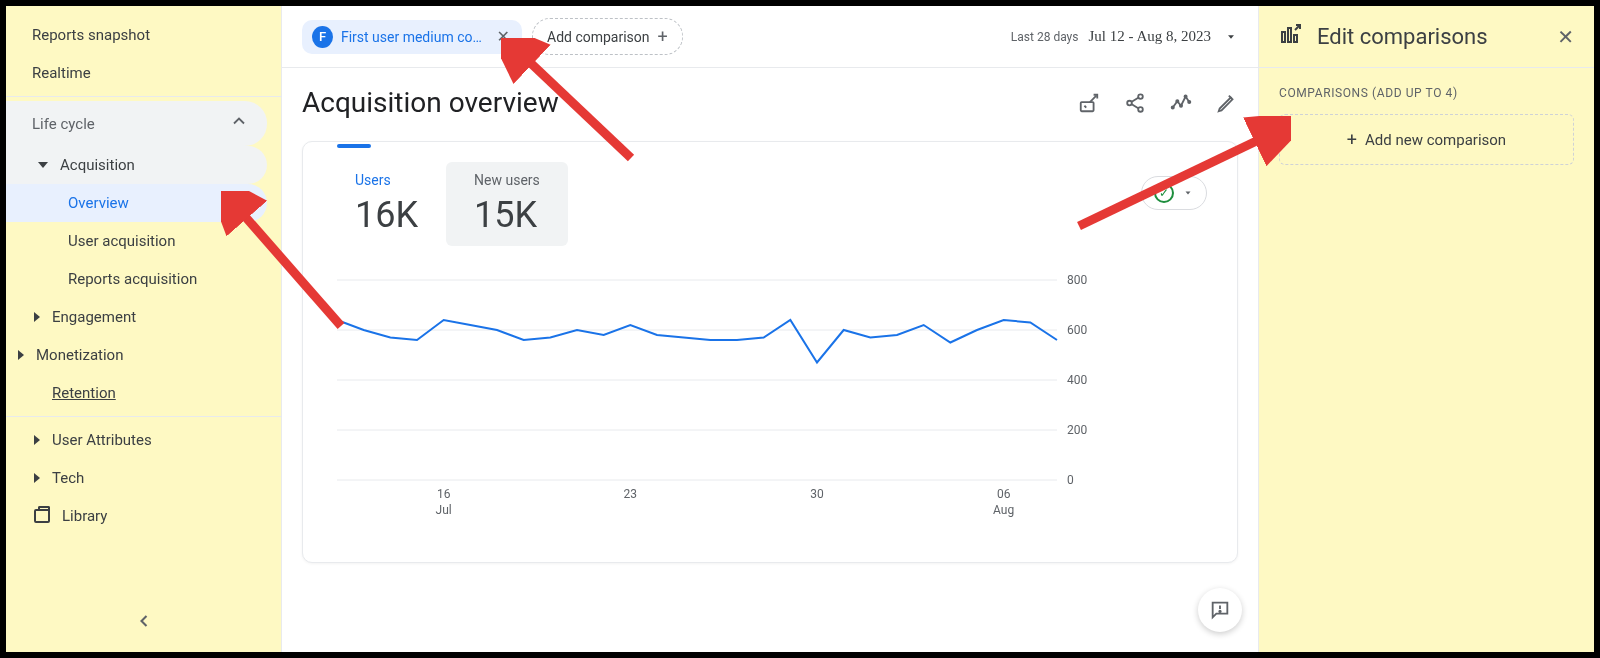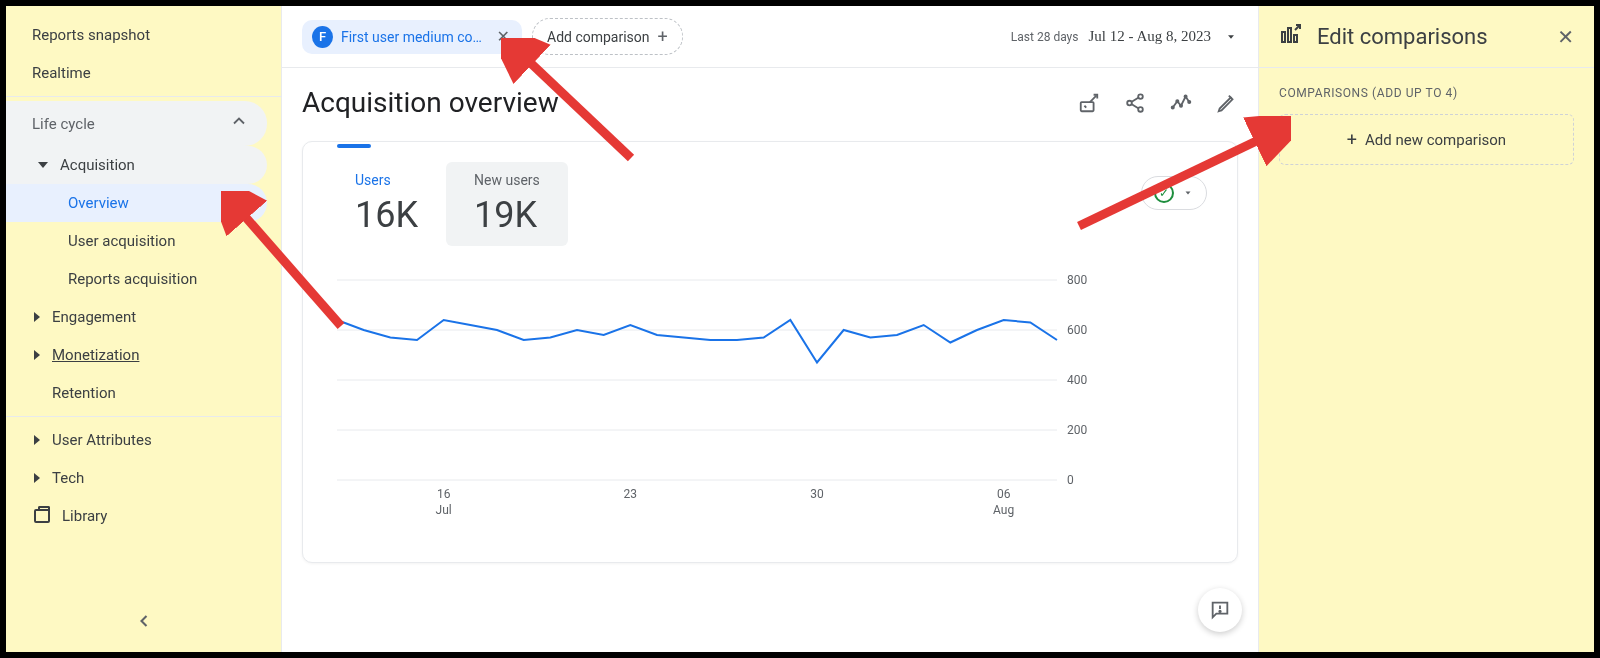--- a/index.html
+++ b/index.html
@@ -236,25 +236,25 @@
     <div class="side-sub lv2">
       <span>User acquisition</span>
     </div>
     <div class="side-sub lv2">
       <span>Reports acquisition</span>
     </div>
     <div class="side-sub" style="padding-left:28px;">
       <span class="caret caret-right"></span>
       <span>Engagement</span>
     </div>
-    <div class="side-sub" style="padding-left:28px;text-decoration:underline;">
+    <div class="side-sub" style="padding-left:12px;">
       <span class="caret caret-right"></span>
       <span>Monetization</span>
     </div>
-    <div class="side-sub" style="padding-left:46px;">
+    <div class="side-sub" style="padding-left:46px;text-decoration:underline;">
       <span>Retention</span>
     </div>
     <div class="divider"></div>
 
     <div class="side-sub" style="padding-left:28px;">
       <span class="caret caret-right"></span>
       <span>User Attributes</span>
     </div>
     <div class="side-sub" style="padding-left:28px;">
       <span class="caret caret-right"></span>
@@ -336,21 +336,21 @@
 
     <div class="content">
       <div class="card">
         <div class="tabbar">
           <div class="metric active">
             <div class="lbl">Users</div>
             <div class="val">16K</div>
           </div>
           <div class="metric sel-bg">
             <div class="lbl">New users</div>
-            <div class="val">19K</div>
+            <div class="val">15K</div>
           </div>
         </div>
 
         <div class="check-pill">
           <span class="check-circ">✓</span>
           <svg width="12" height="12" viewBox="0 0 24 24" fill="#5f6368">
               <polygon points="7 9 12 15 17 9"></polygon>
             </svg>
         </div>
 

